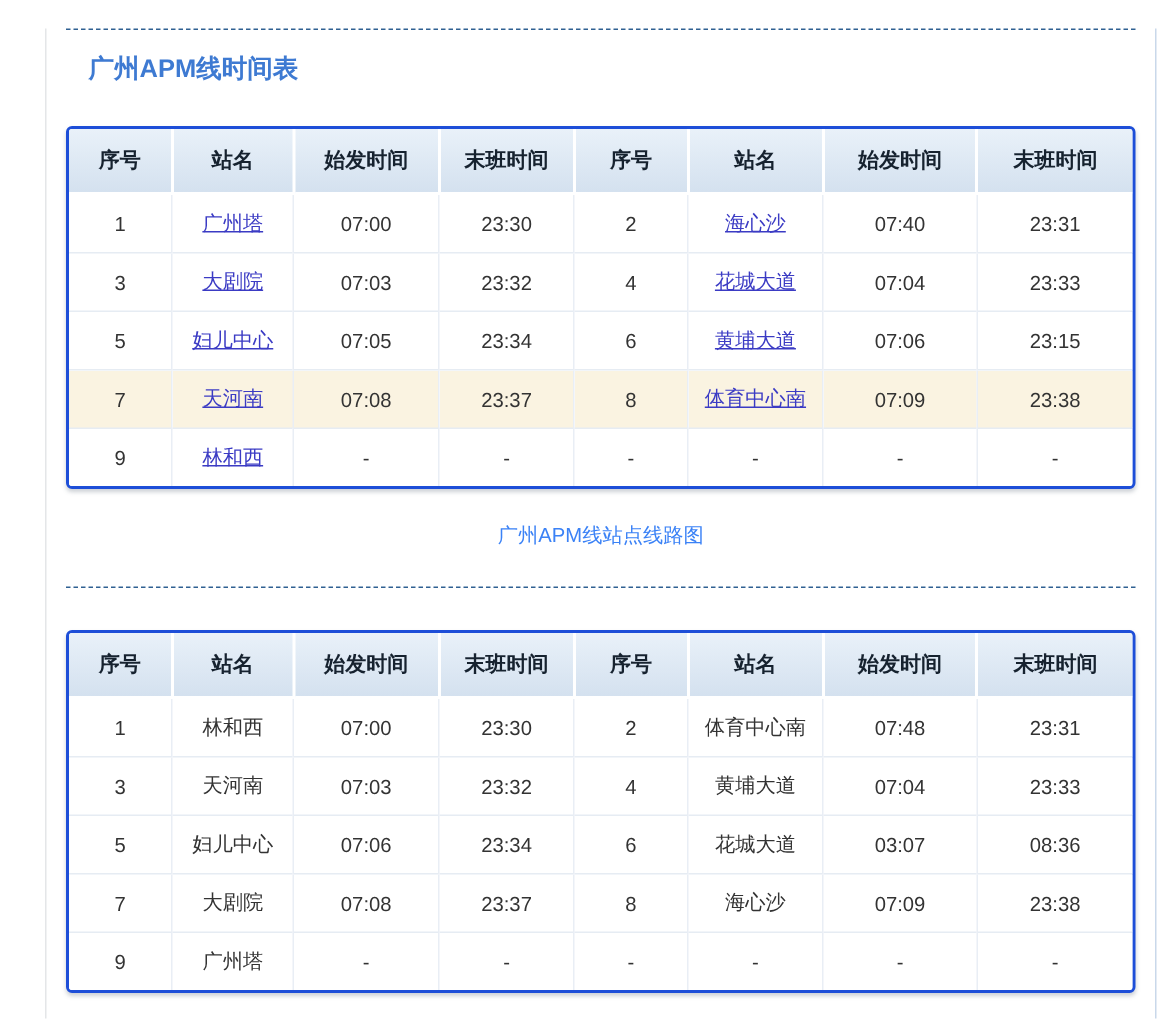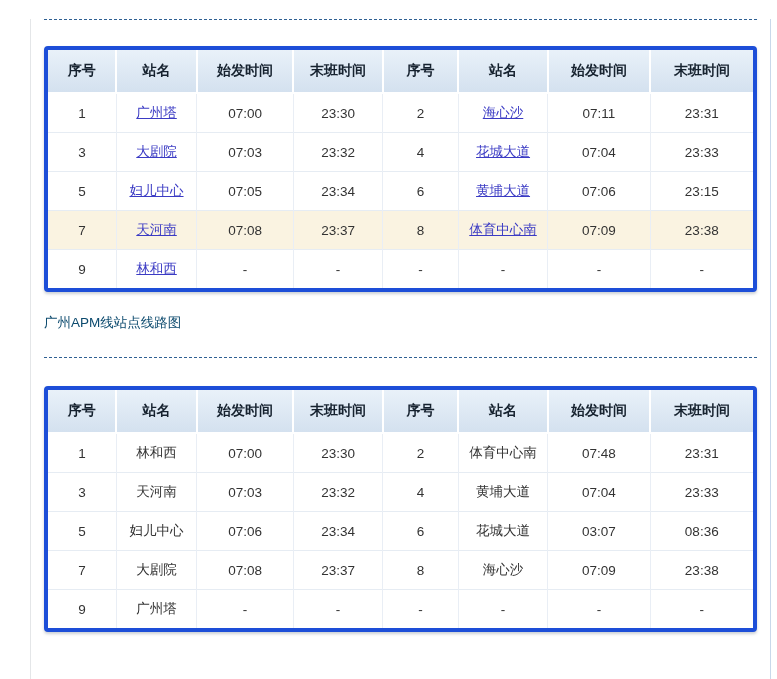--- a/index.html
+++ b/index.html
@@ -25,21 +25,21 @@
   hr.dashed{
     border:none;border-top:1px dashed var(--divider-color);
     margin:19px 0 0 0;height:0;
   }
   hr.dashed.second{margin-top:26px;}
   h2.section-title{
     margin:14px 0 0 15px;font-size:17px;line-height:24px;
     font-weight:bold;color:var(--title-color);
   }
   .table-wrap{
-    margin-top:26px;border:4px solid #1d4ed8;border-radius:4px;
+    margin-top:26px;border:2px solid #1d4ed8;border-radius:4px;
     overflow:hidden;box-shadow:0 2px 3px rgba(110,120,135,.35);
     background:#fff;
   }
   .table-wrap.second{margin-top:28px;}
   table.timetable{
     width:100%;border-collapse:collapse;table-layout:fixed;
     text-align:center;font-size:13.5px;color:#333;
   }
   table.timetable th{
     background:linear-gradient(var(--header-bg-top),var(--header-bg-bottom));
@@ -50,31 +50,32 @@
   table.timetable td{
     padding:10px 0;background:#ffffff;
     border-left:1px solid #e9eef5;border-top:1px solid #e6ecf3;
     white-space:nowrap;overflow:hidden;
   }
   table.timetable td:first-child{border-left:none;}
   table.timetable tbody tr:first-child td{border-top:none;}
   table.timetable tr.highlight td{background:var(--highlight-bg);}
   a.station-link{color:var(--link-color);text-decoration:underline;cursor:pointer;}
   p.caption{
-    margin:22px 0 0 0;text-align:left;font-size:13.5px;
-    color:#0c4a6e;line-height:17px;
+    margin:22px 0 0 0;text-align:center;font-size:13.5px;
+    color:#3b82f6;line-height:17px;
   }
 </style>
 </head>
 <body>
 
 <div class="page">
 
   <hr class="dashed">
 
+  <h2 class="section-title">广州APM线时间表</h2>
 
   <div class="table-wrap">
     <table class="timetable">
         <colgroup>
           <col style="width: 9.7%;">
           <col style="width: 11.4%;">
           <col style="width: 13.7%;">
           <col style="width: 12.7%;">
           <col style="width: 10.7%;">
           <col style="width: 12.7%;">
@@ -94,21 +95,21 @@
           </tr>
         </thead>
         <tbody>
           <tr>
             <td>1</td>
             <td><a class="station-link">广州塔</a></td>
             <td>07:00</td>
             <td>23:30</td>
             <td>2</td>
             <td><a class="station-link">海心沙</a></td>
-            <td>07:11</td>
+            <td>07:40</td>
             <td>23:31</td>
           </tr>
           <tr>
             <td>3</td>
             <td><a class="station-link">大剧院</a></td>
             <td>07:03</td>
             <td>23:32</td>
             <td>4</td>
             <td><a class="station-link">花城大道</a></td>
             <td>07:04</td>

